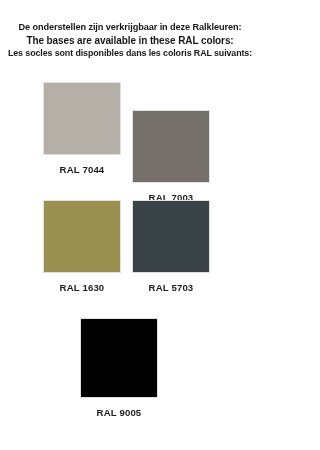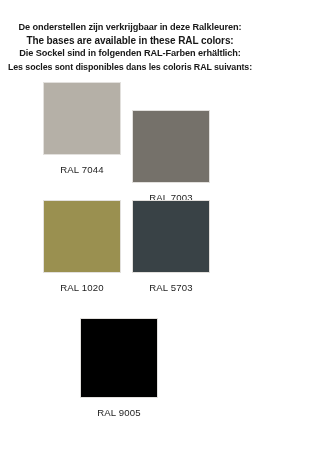--- a/index.html
+++ b/index.html
@@ -68,21 +68,21 @@
     display: block;
   }
 
   .swatch-label {
     display: block;
     margin-top: 9px;
     width: 78px;
     text-align: center;
     font-size: 9.6px;
     line-height: 12px;
-    font-weight: 400;
+    font-weight: 700;
     color: #1d1d1d;
     letter-spacing: 0.15px;
     white-space: nowrap;
   }
 
   
   .cell-0 { left: 43px;  top: 82px; }
   .cell-1 { left: 132px; top: 82px; margin-top: 28px; }
   
   .cell-2 { left: 43px;  top: 200px; }
@@ -92,39 +92,38 @@
   .cell-4 .swatch-chip { height: 78px; }
 </style>
 </head>
 <body style="background: rgb(255, 255, 255);">
 
 <div class="page">
 
   <div class="header">
     <span class="header-line l1">De onderstellen zijn verkrijgbaar in deze Ralkleuren:</span>
     <span class="header-line l2">The bases are available in these RAL colors:</span>
-    <span class="header-line l3">Die Sockel sind in folgenden RAL-Farben erhältlich:</span>
     <span class="header-line l4">Les socles sont disponibles dans les coloris RAL suivants:</span>
   </div>
 
   <div class="swatch-grid">
 
     <div class="swatch-cell cell-0">
       <span class="swatch-chip" style="background-color: rgb(181, 176, 167);"></span>
       <span class="swatch-label">RAL 7044</span>
     </div>
 
     <div class="swatch-cell cell-1">
       <span class="swatch-chip" style="background-color: rgb(117, 113, 106);"></span>
       <span class="swatch-label">RAL 7003</span>
     </div>
 
     <div class="swatch-cell cell-2">
       <span class="swatch-chip" style="background-color: rgb(154, 144, 80);"></span>
-      <span class="swatch-label">RAL 1020</span>
+      <span class="swatch-label">RAL 1630</span>
     </div>
 
     <div class="swatch-cell cell-3">
       <span class="swatch-chip" style="background-color: rgb(57, 66, 70);"></span>
       <span class="swatch-label">RAL 5703</span>
     </div>
 
     <div class="swatch-cell cell-4">
       <span class="swatch-chip" style="background-color: rgb(0, 0, 0);"></span>
       <span class="swatch-label">RAL 9005</span>

